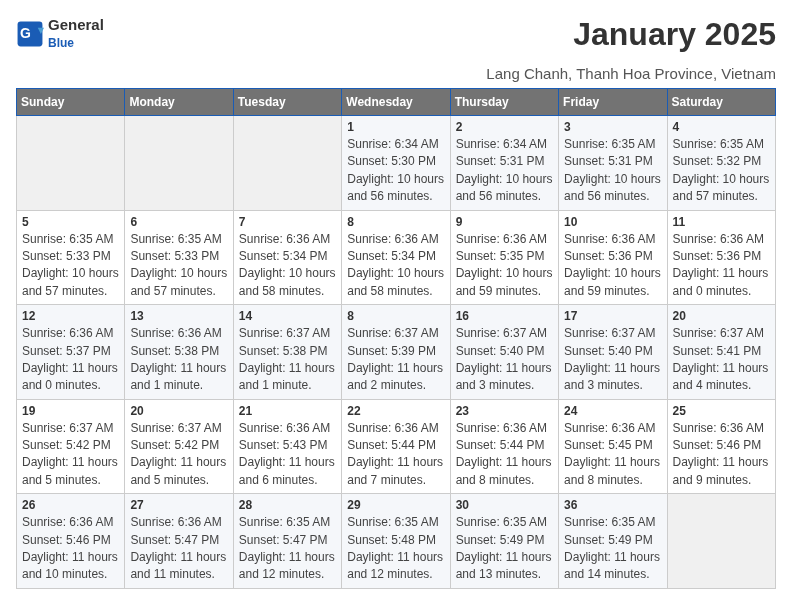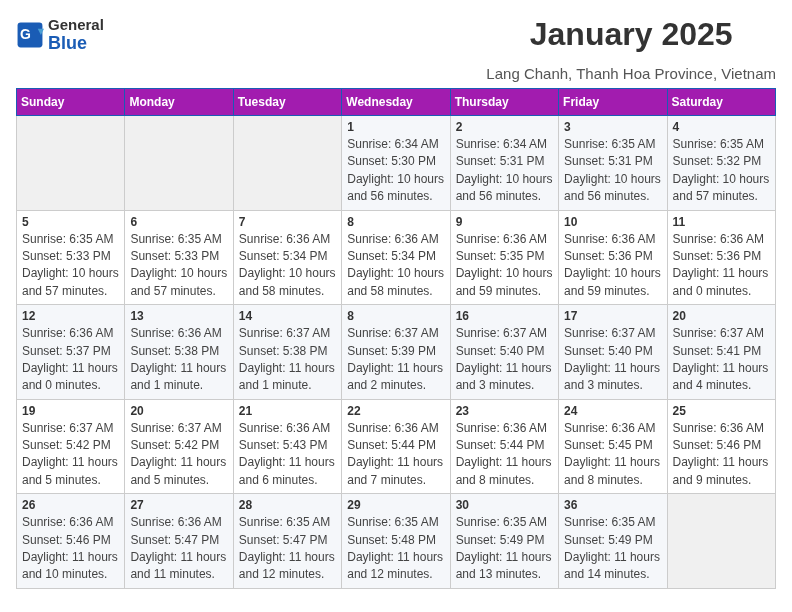--- a/index.html
+++ b/index.html
@@ -20,48 +20,48 @@
       display: flex;
       align-items: center;
       gap: 4px;
     }
     .logo-text-general {
       font-size: 15px;
       font-weight: bold;
       color: #333;
     }
     .logo-text-blue {
-      font-size: 18px;
+      font-size: 12px;
       font-weight: bold;
       color: #1a5cb5;
     }
     .logo-icon {
       width: 28px;
       height: 28px;
     }
     .title-block {
-      text-align: center;
+      text-align: right;
     }
     .calendar-title {
       font-size: 32px;
       font-weight: bold;
       color: #333;
     }
     .calendar-subtitle {
       font-size: 15px;
       color: #555;
       margin-top: 12px;
     }
     table {
       width: 100%;
       border-collapse: collapse;
       table-layout: fixed;
     }
     thead tr th {
-      background-color: #a21caf;
+      background-color: #737373;
       color: #fff;
       font-size: 12px;
       font-weight: bold;
       padding: 6px 4px;
       text-align: left;
       border: 1px solid #1a5cb5;
     }
     tbody tr td {
       border: 1px solid #ccc;
       vertical-align: top;

